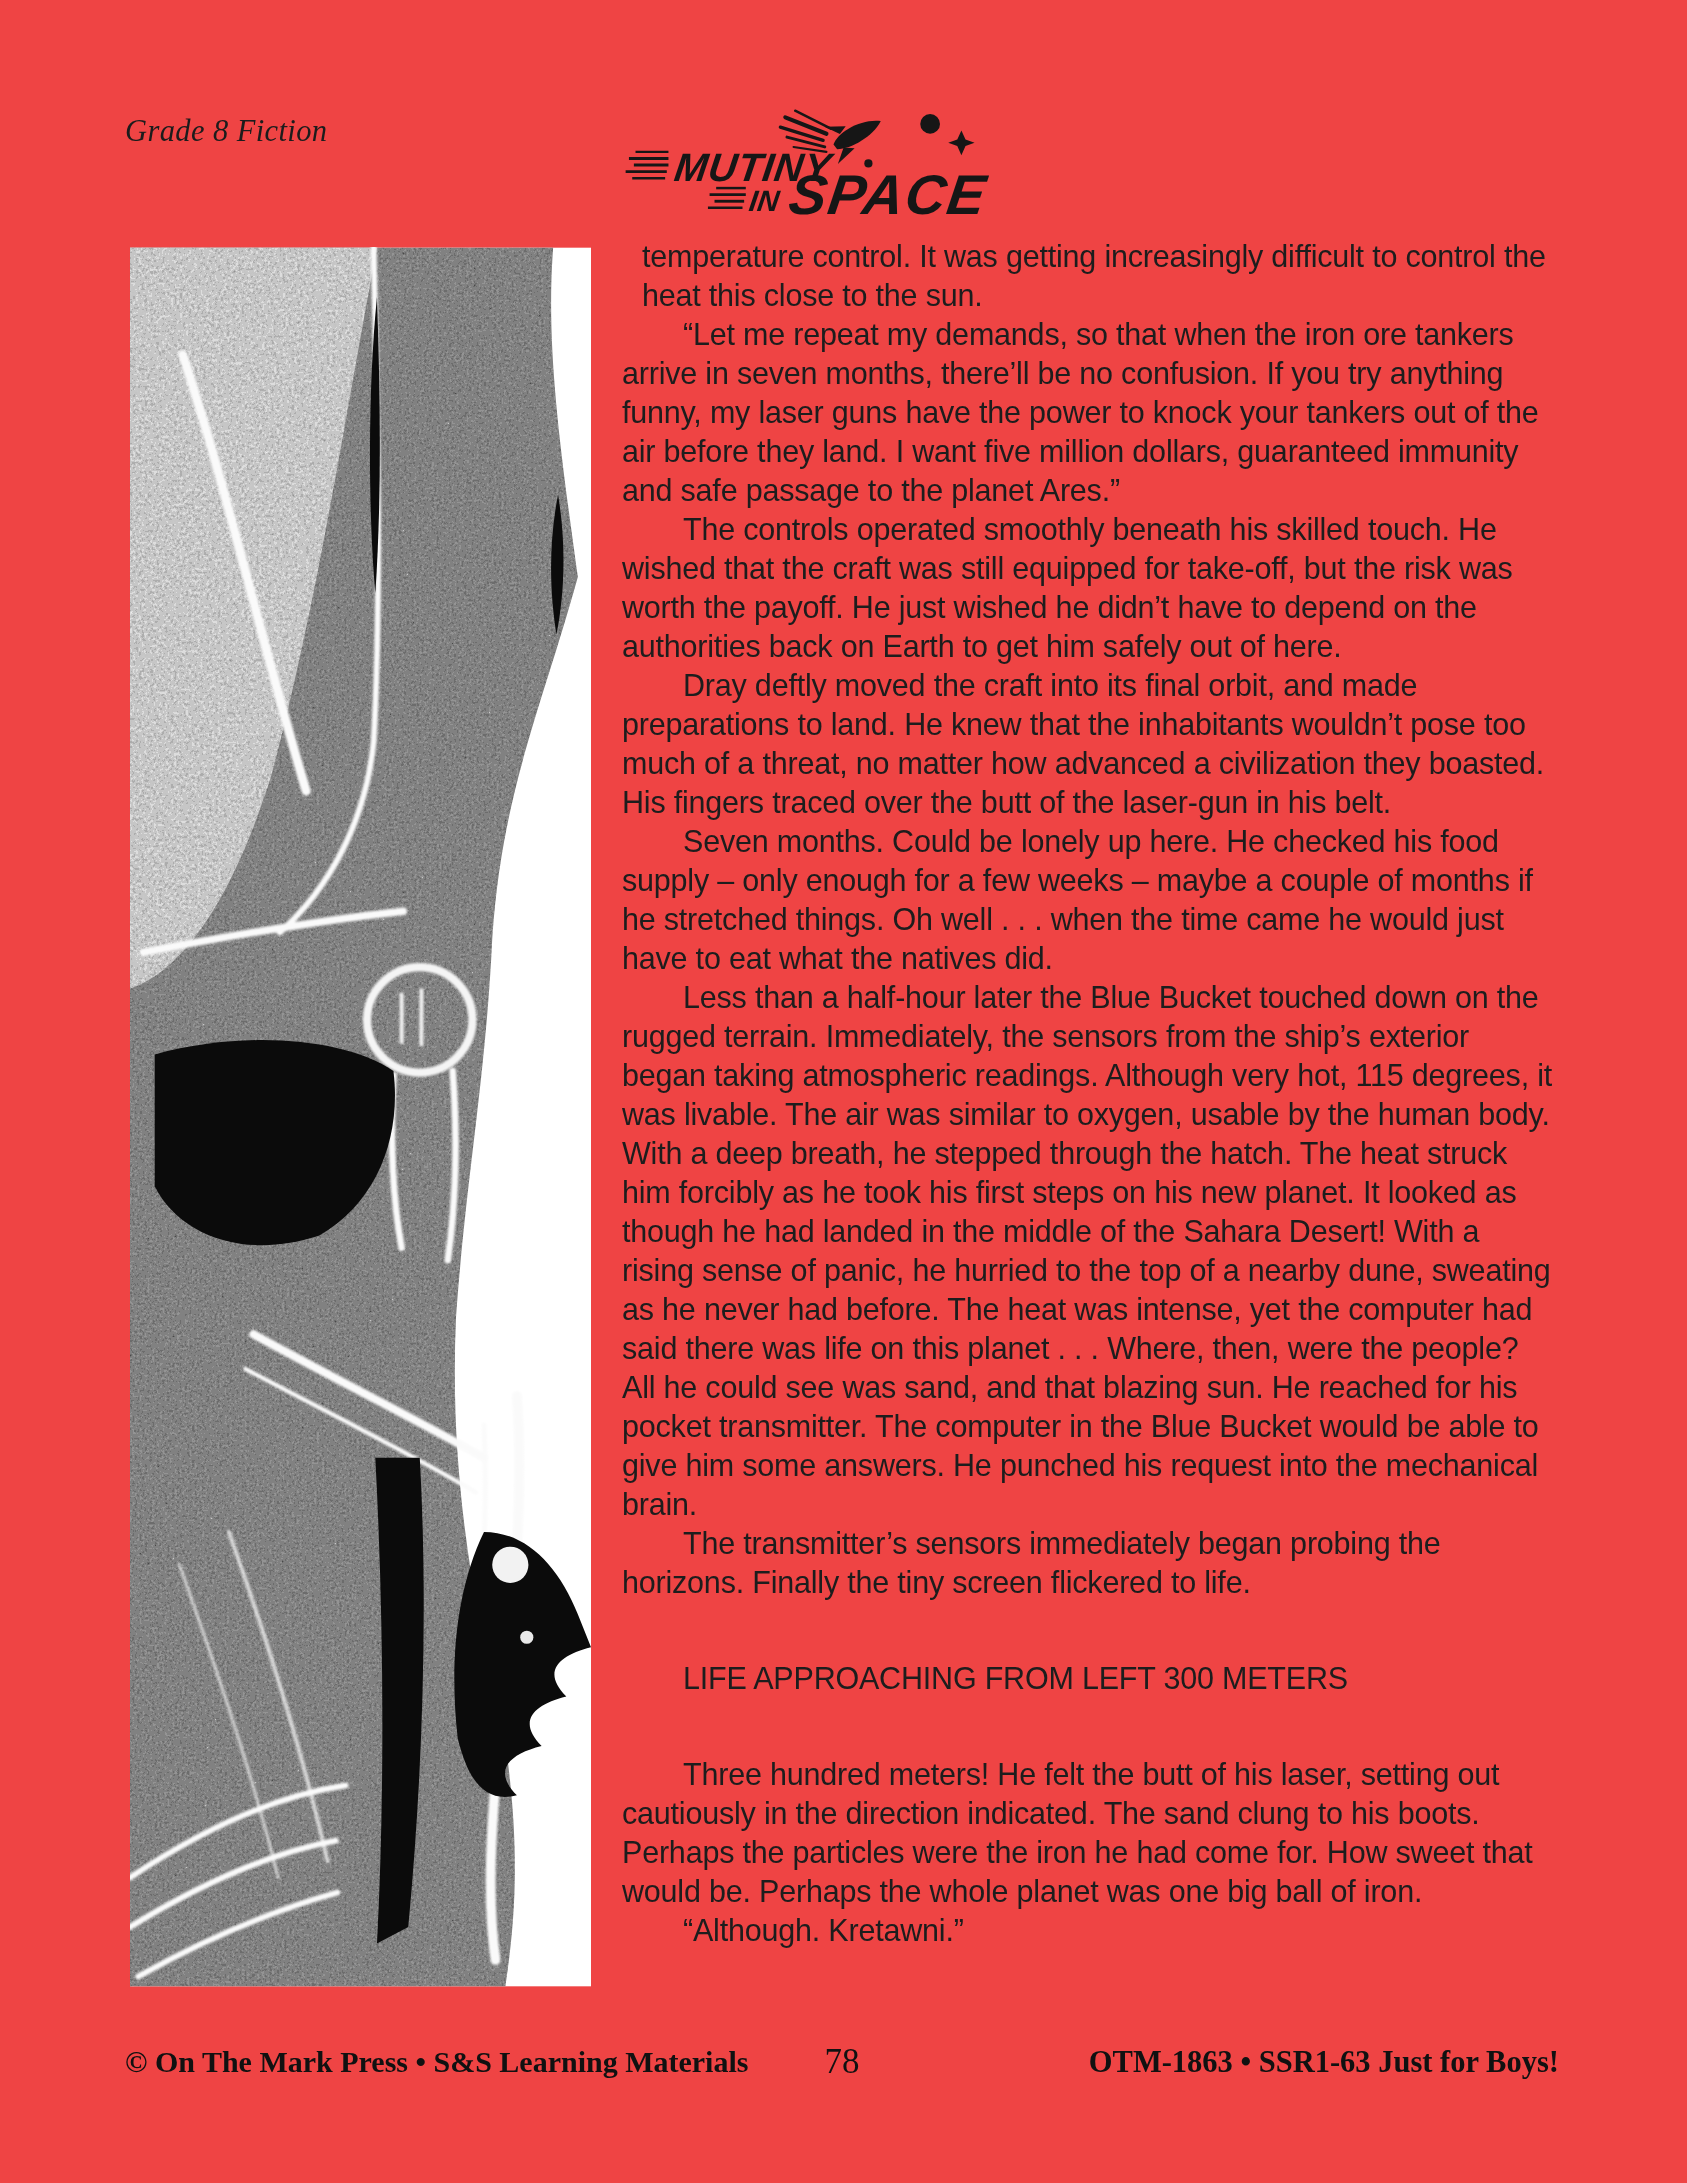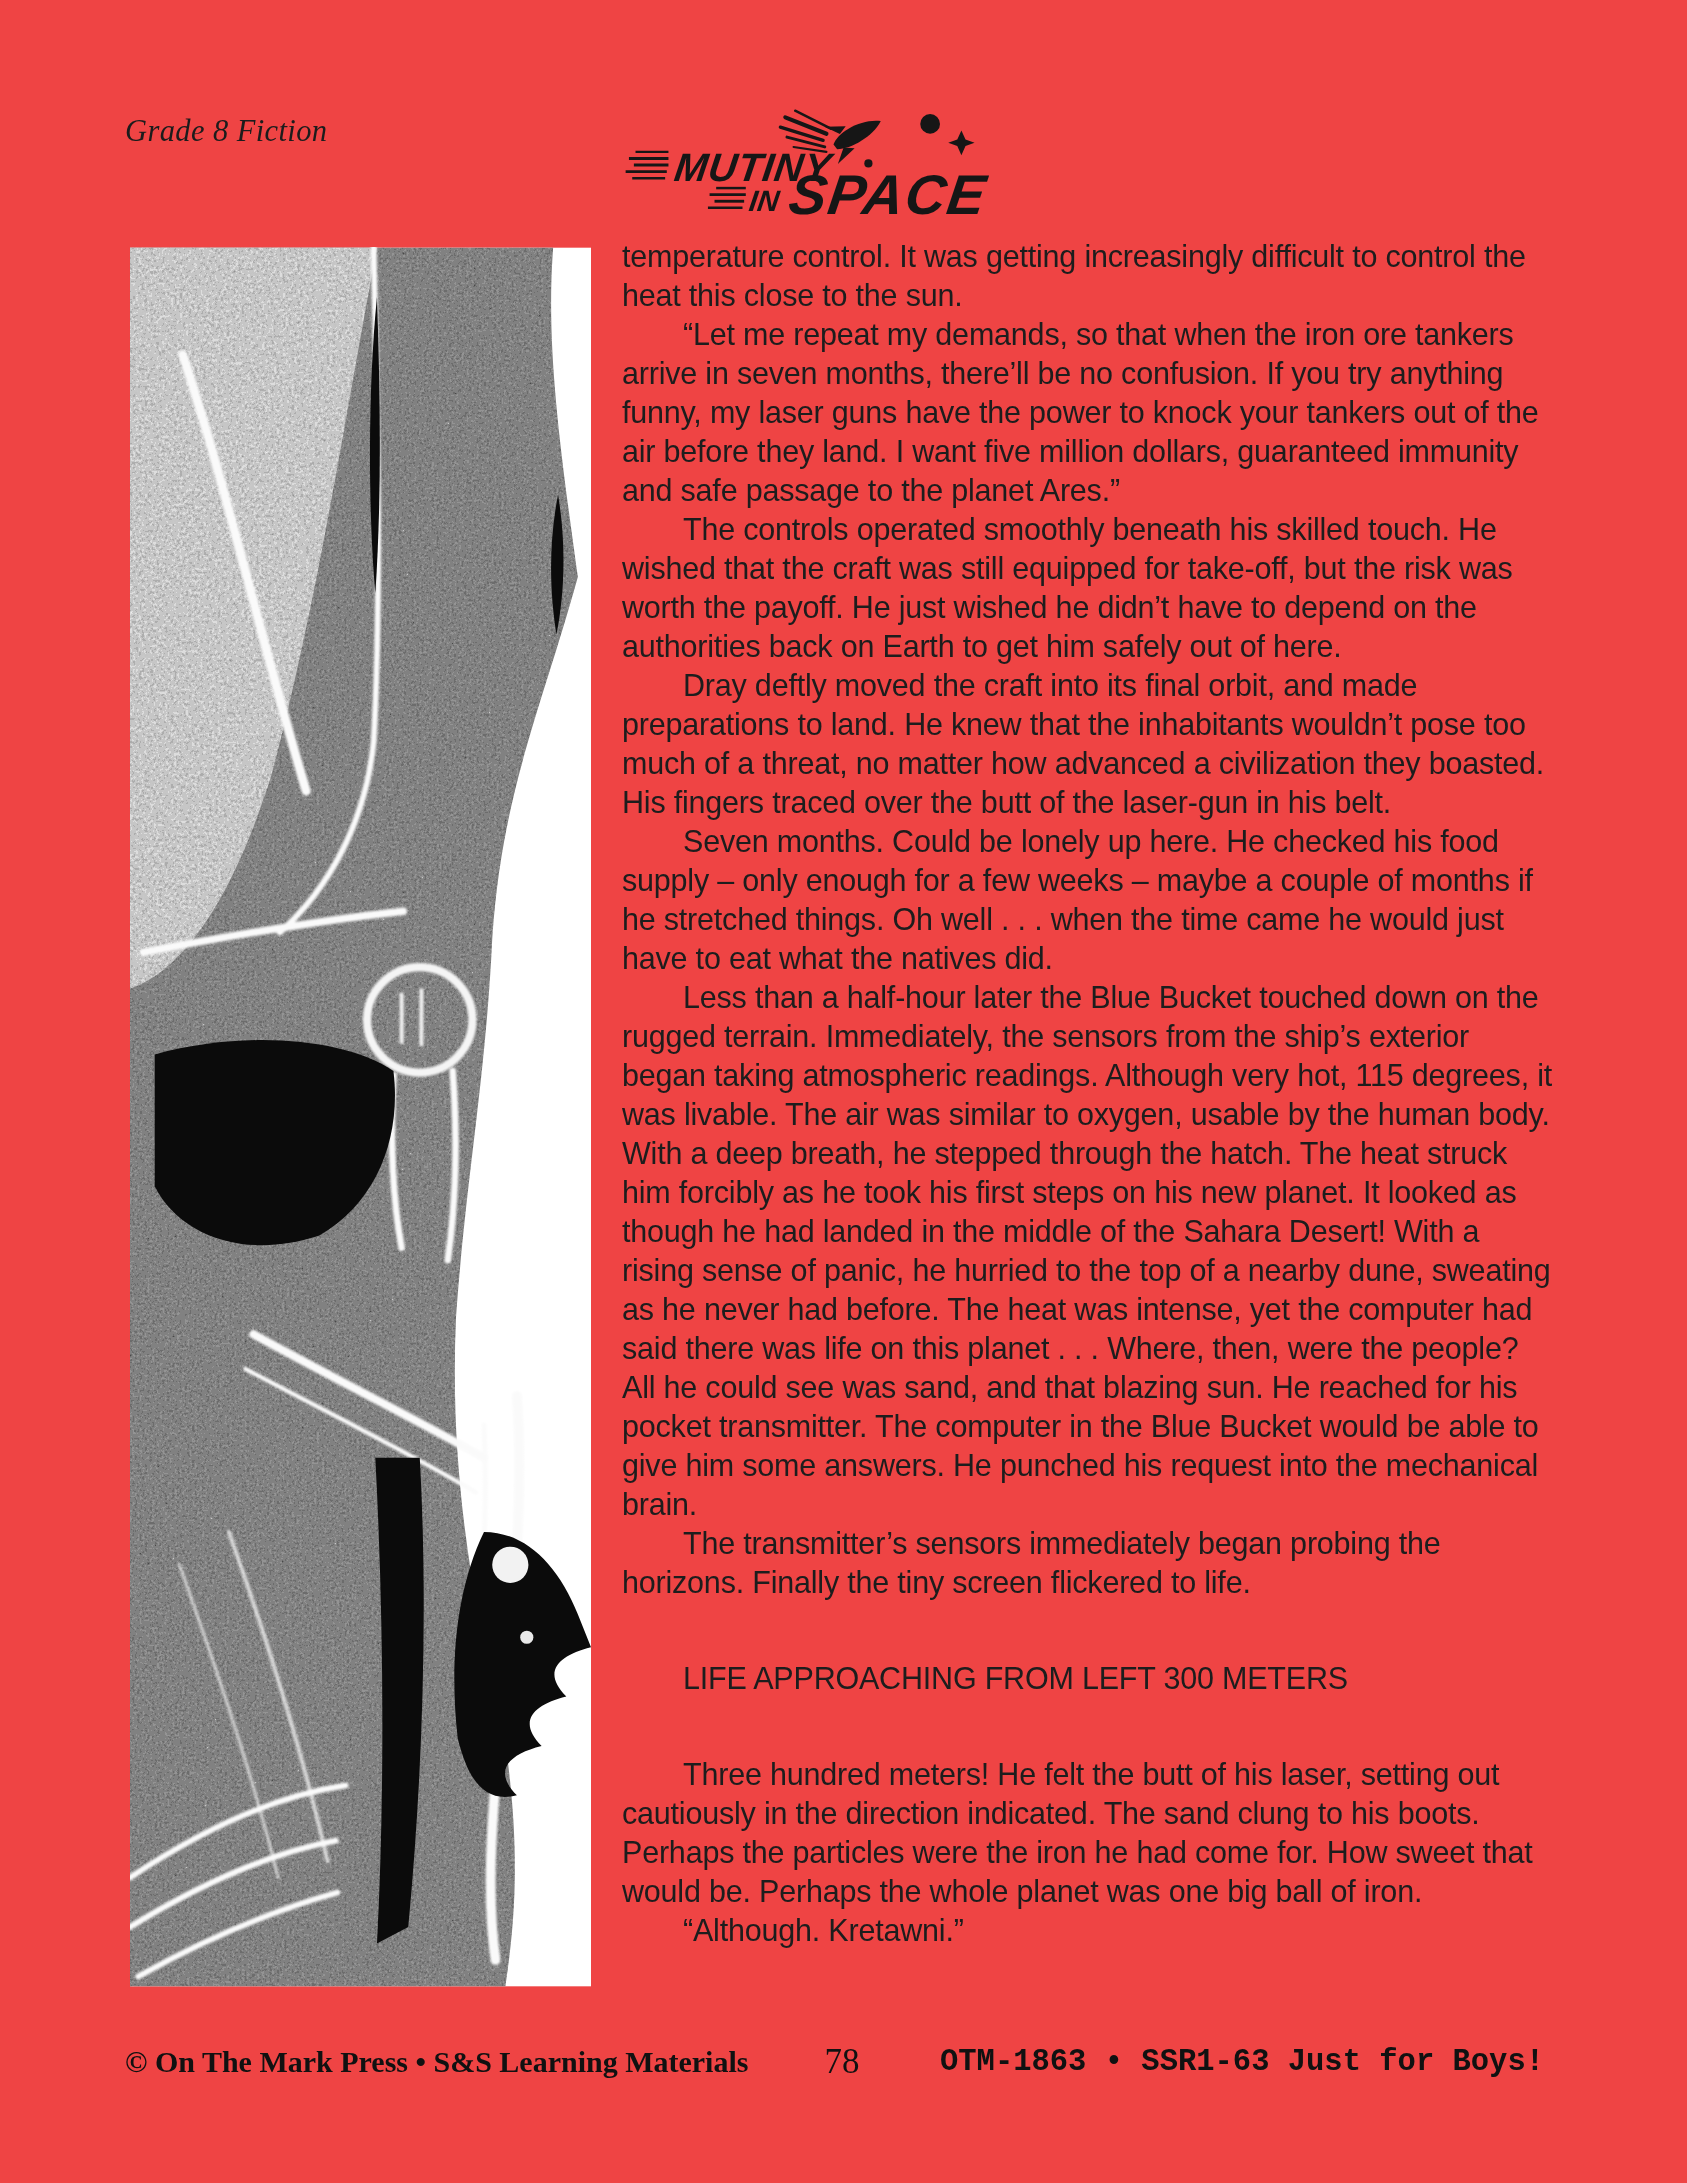--- a/index.html
+++ b/index.html
@@ -21,40 +21,40 @@
     font-family:"Liberation Sans",sans-serif;
     font-weight:bold;font-style:italic;fill:#161616;
   }
   .illustration{position:absolute;left:130px;top:247px;width:461px;height:1740px;}
   .story{
     position:absolute;left:622px;top:237px;width:933px;
     font-size:30.5px;line-height:39px;color:#1d1d1d;
     letter-spacing:-0.2px;
   }
   .story p{margin:0;text-indent:61px;}
-  .story p.noindent{text-indent:0;}
+  .story p.noindent{text-indent:0;margin-left:20px;}
   .transmitter-message{
     margin:57px 0;text-indent:61px;
     font-size:30.5px;line-height:39px;color:#1d1d1d;
   }
   .footer{
     position:absolute;left:125px;right:128px;top:2045px;height:49px;
     font-family:"Liberation Serif",serif;color:#111111;
   }
   .footer .f-left{
     position:absolute;left:0;top:0;
     font-weight:bold;font-size:30px;
   }
   .footer .f-page{
     position:absolute;left:0;right:0;top:-3.3px;text-align:center;
     font-size:35px;font-weight:normal;
   }
   .footer .f-right{
-    position:absolute;right:15px;top:0;text-align:right;
-    font-weight:bold;font-size:30.5px;font-family:Liberation Mono, monospace;
+    position:absolute;right:0;top:0;text-align:right;
+    font-weight:bold;font-size:30.5px;
   }
 </style>
 </head>
 <body>
 
 <div class="page">
 
   <div class="grade-label">Grade 8 Fiction</div>
 
   <svg class="logo" viewBox="0 0 480 142" aria-hidden="true">

